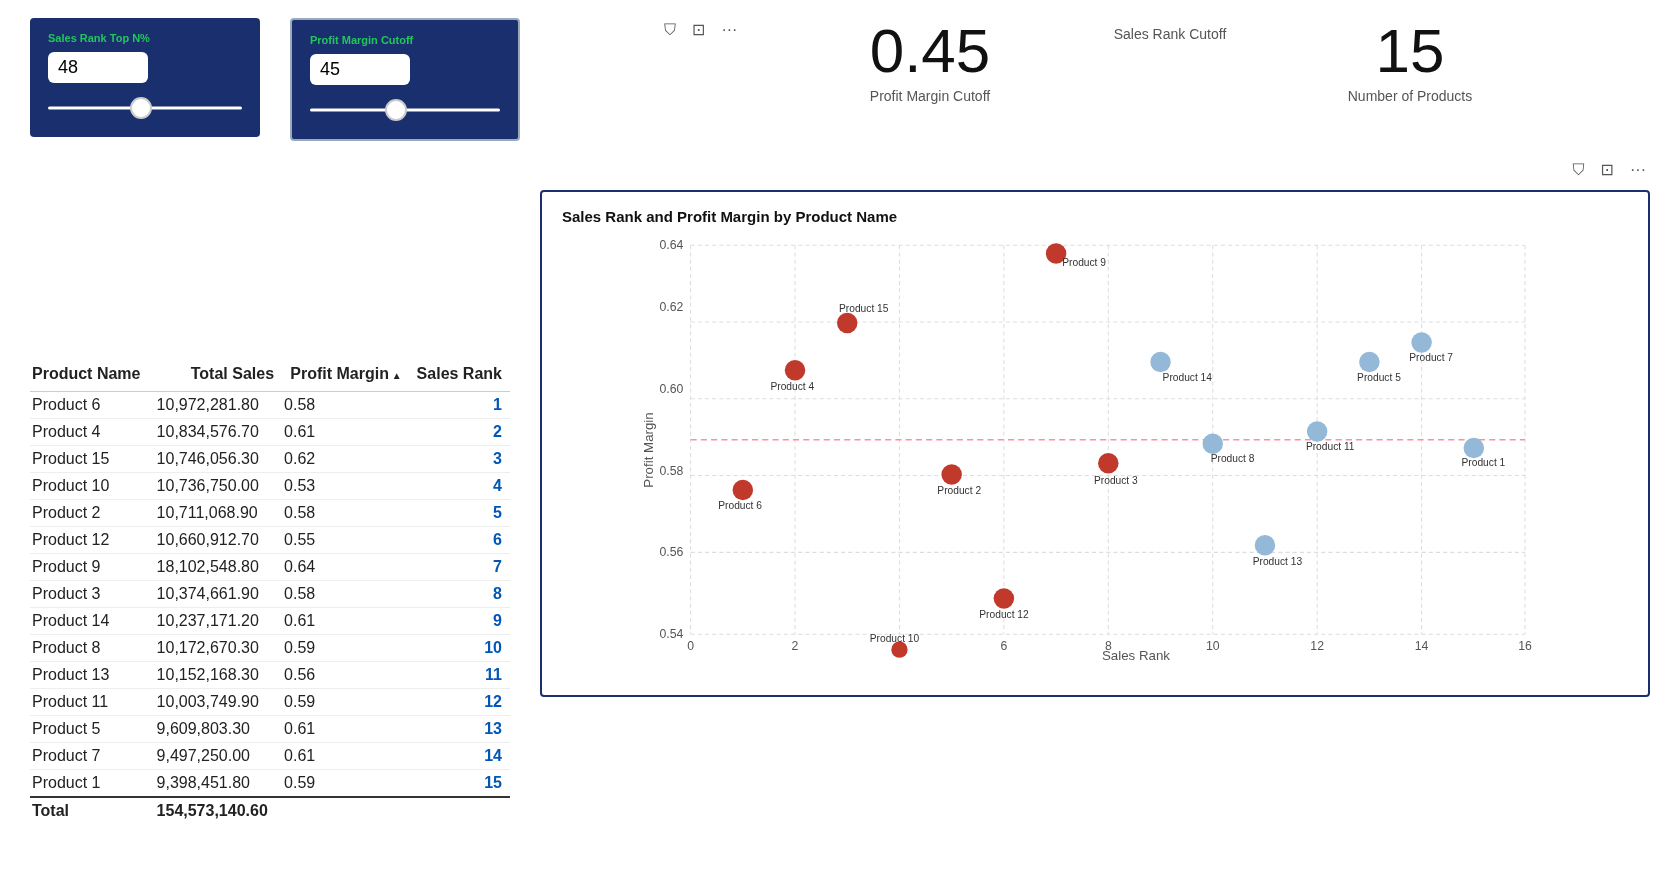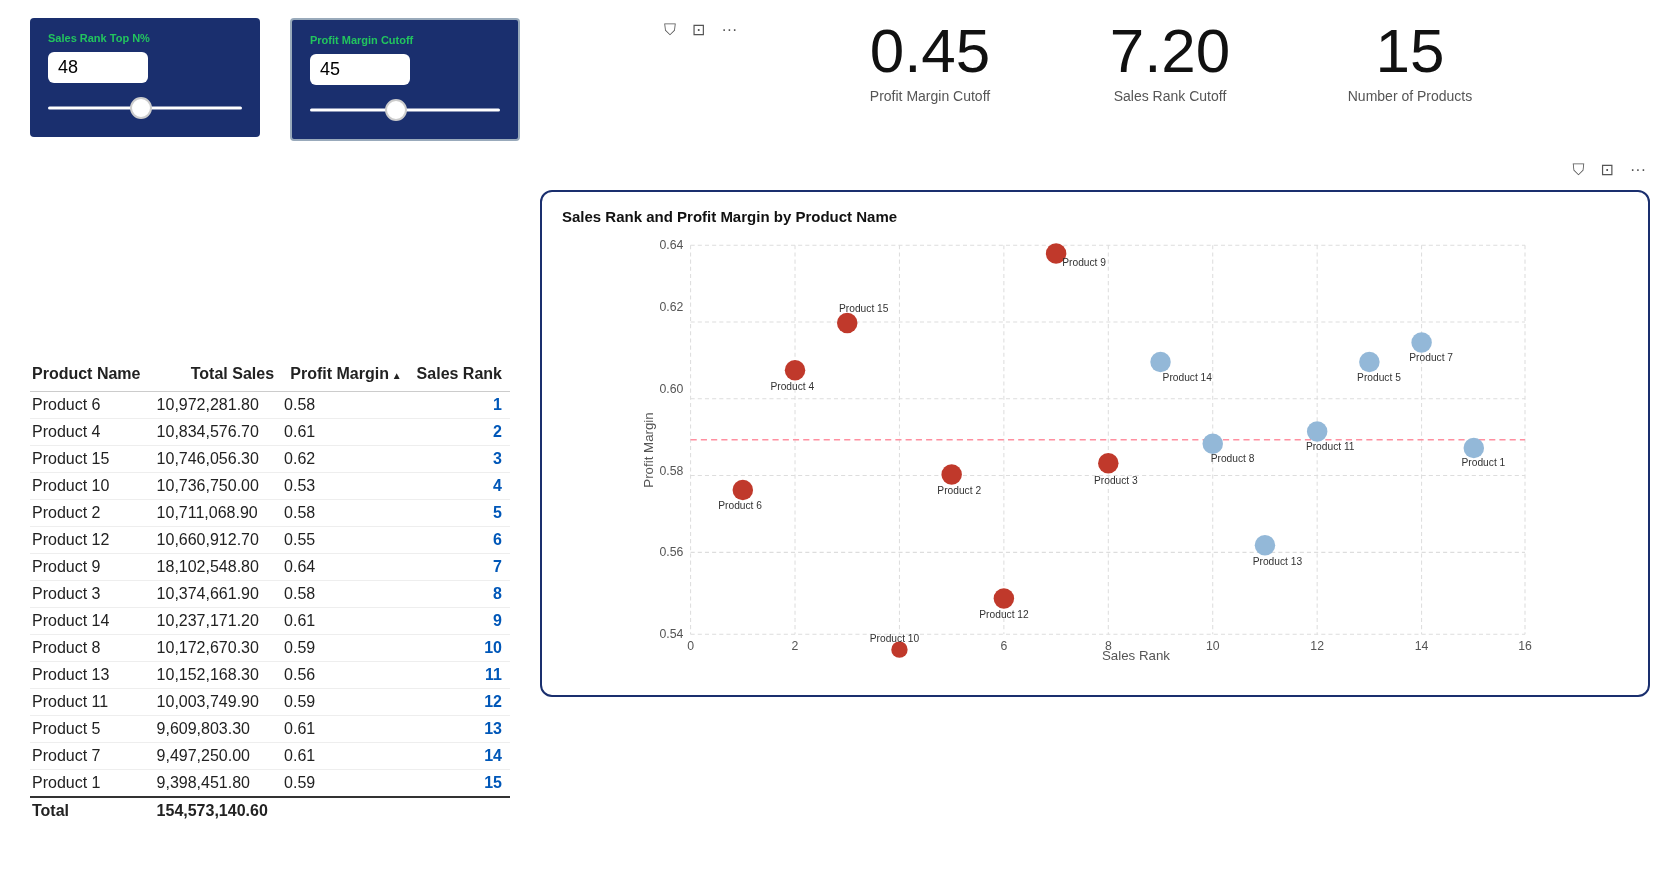--- a/index.html
+++ b/index.html
@@ -176,21 +176,21 @@
     .chart-icons {
       position: absolute;
       top: -8px;
       right: 0;
       display: flex;
       gap: 8px;
       align-items: center;
     }
     .chart-container {
       border: 2.5px solid #1a2f6e;
-      border-radius: 12px;
+      border-radius: 4px;
       background: #fff;
       padding: 16px 20px 30px 20px;
       margin-top: 24px;
       position: relative;
     }
     .chart-title {
       font-size: 15px;
       font-weight: 600;
       color: #111;
       margin-bottom: 10px;
@@ -234,21 +234,20 @@
   <span class="icon-btn">⊡</span>
   <span class="icon-btn">···</span>
 </div>
 
 <div class="kpi-section">
   <div class="kpi-card">
     <div class="kpi-value">0.45</div>
     <div class="kpi-label">Profit Margin Cutoff</div>
   </div>
   <div class="kpi-card">
-    <div class="kpi-value">7.20</div>
     <div class="kpi-label">Sales Rank Cutoff</div>
   </div>
   <div class="kpi-card">
     <div class="kpi-value">15</div>
     <div class="kpi-label">Number of Products</div>
   </div>
 </div>
 
 <div class="main-content">
 

